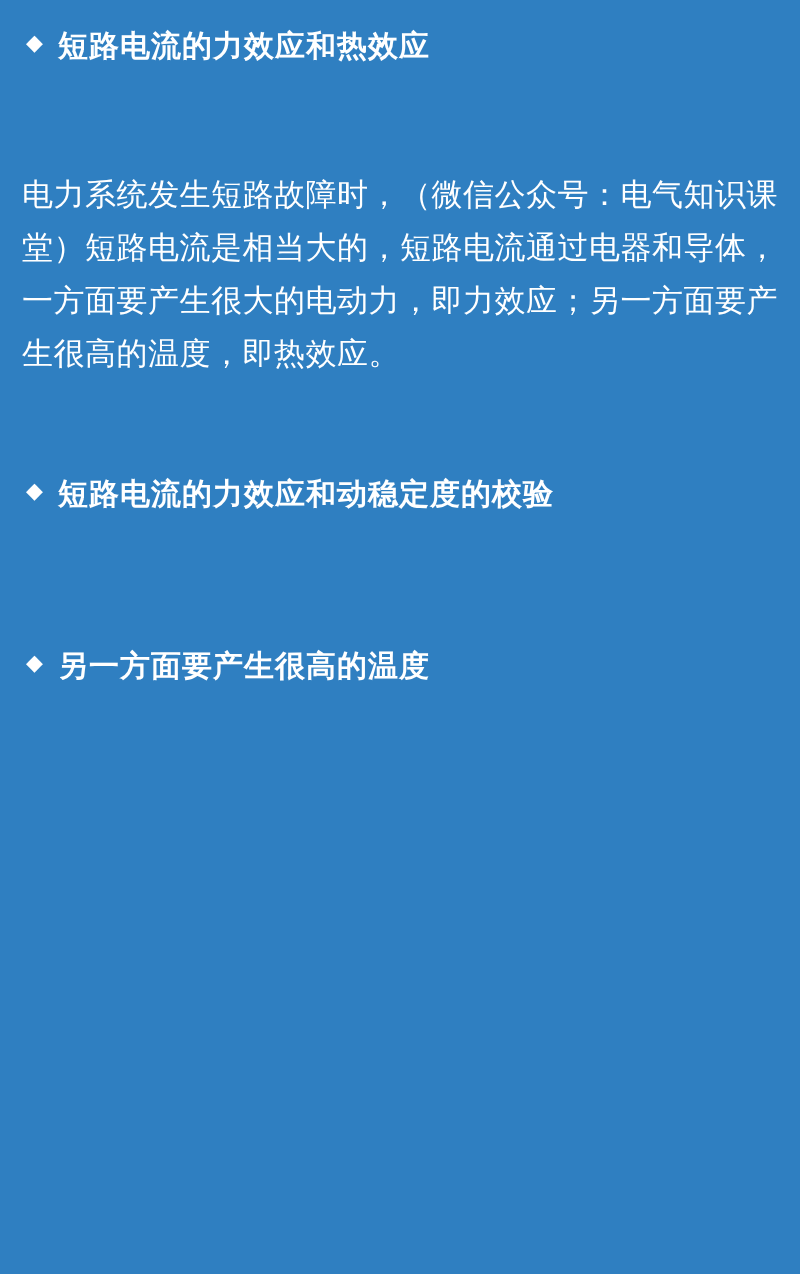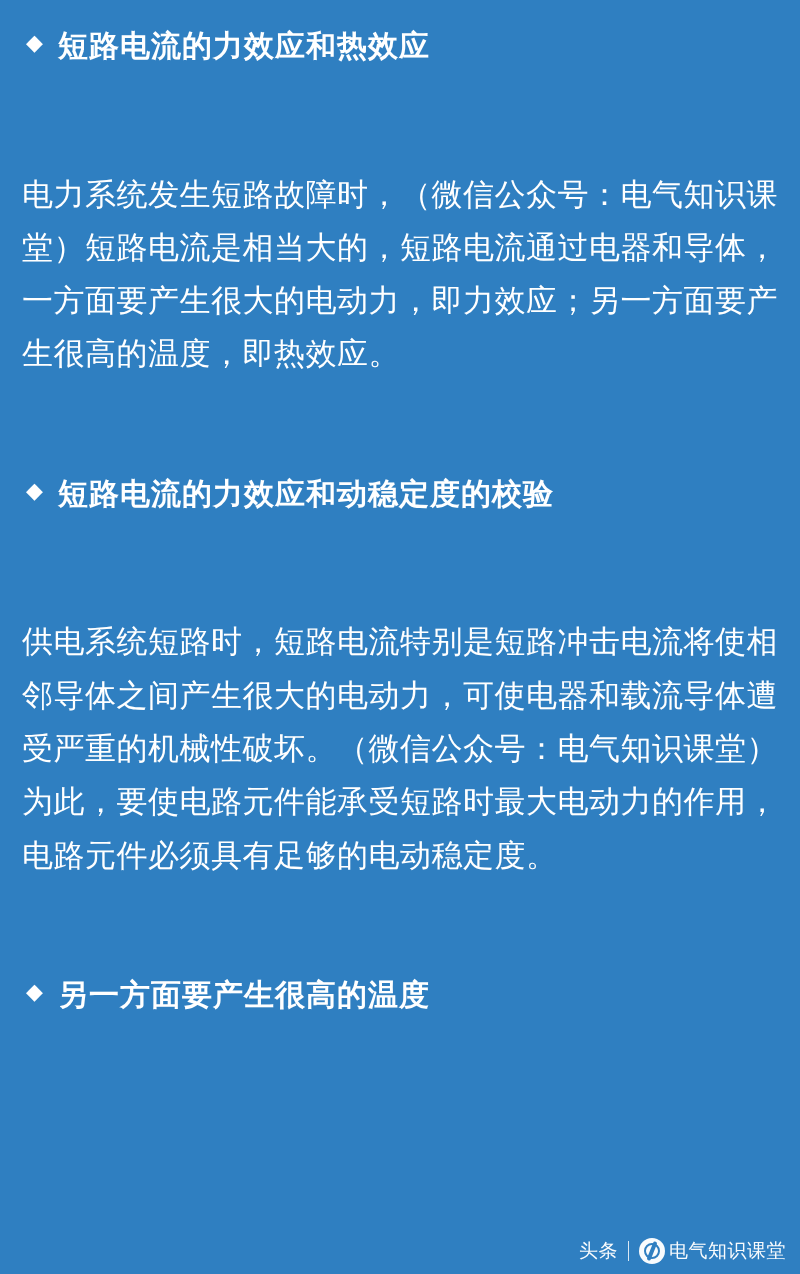--- a/index.html
+++ b/index.html
@@ -133,33 +133,24 @@
 
   <div class="block">
     <div class="heading">
       <span class="bullet">◆</span>
       <span class="heading-text">短路电流的力效应和动稳定度的校验</span>
     </div>
   </div>
 
   <div class="gap-lg"></div>
 
-  <p class="para">供电系统短路时，短路电流特别是短路冲击电流将使相邻导体之间产生很大的电动力，可使电器和载流导体遭受严重的机械性破坏。（微信公众号：电气知识课堂）为此，要使电路元件能承受短路时最大电动力的作用，电路元件必须具有足够的电动稳定度。</p>
 
   <div class="gap-md"></div>
 
   <div class="block">
     <div class="heading">
       <span class="bullet">◆</span>
       <span class="heading-text">另一方面要产生很高的温度</span>
     </div>
   </div>
 
-  <div class="watermark">
-    <span>头条</span>
-    <span class="wm-sep"></span>
-    <span class="wm-brand">
-      <span class="wm-logo"></span>
-      <span>电气知识课堂</span>
-    </span>
-  </div>
 
 </div>
 
 </body></html>

